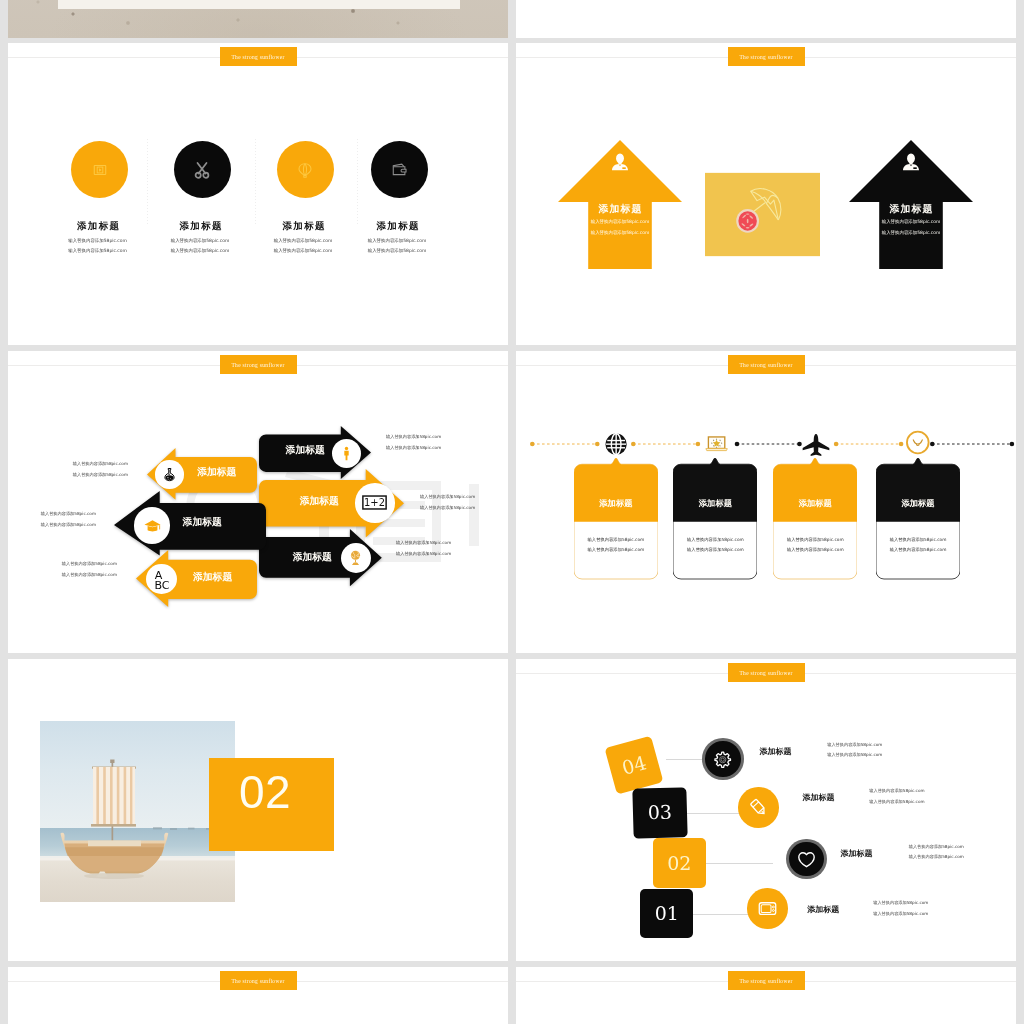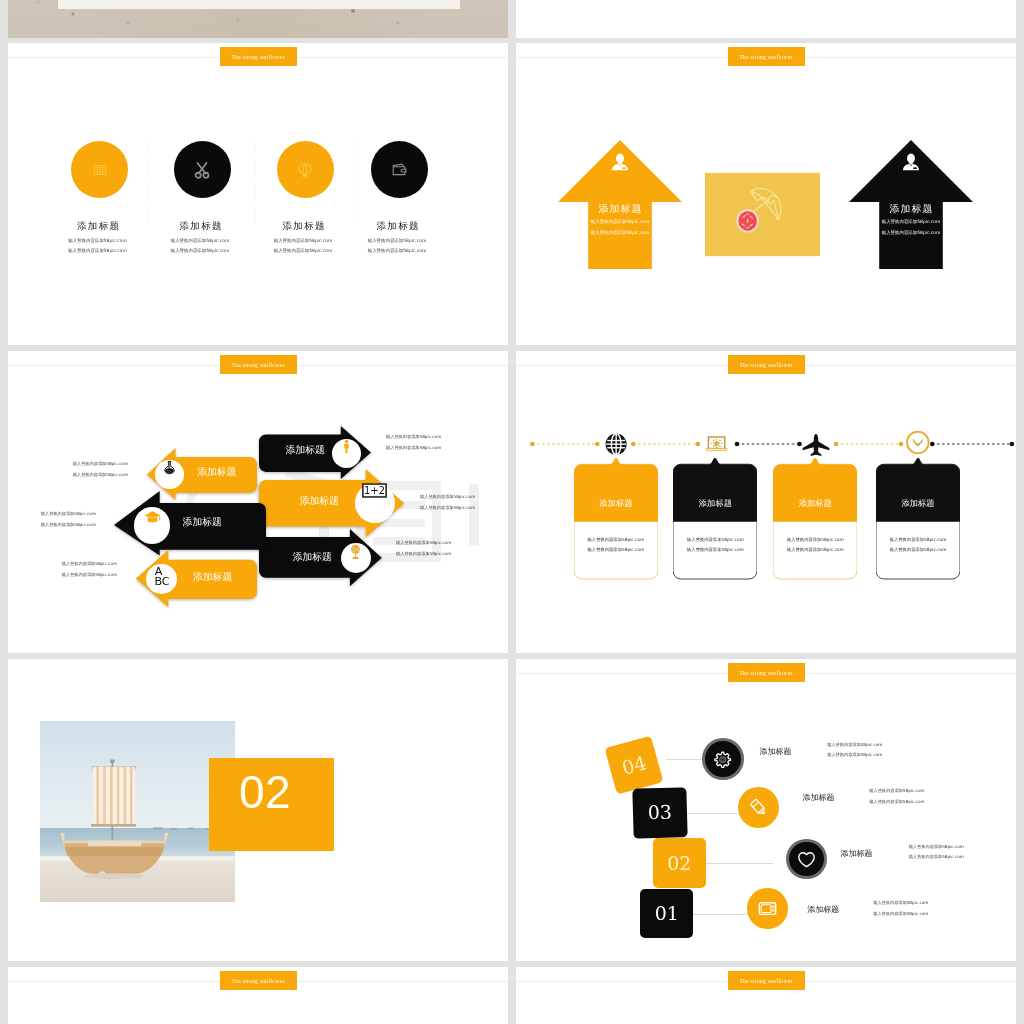--- a/index.html
+++ b/index.html
@@ -5,21 +5,21 @@
   html,body{margin:0;padding:0;}
   body{width:1024px;height:1024px;background:#e2e2e2;overflow:hidden;
        font-family:"Liberation Serif",serif;-webkit-font-smoothing:antialiased;}
   .page{position:absolute;left:0;top:0;width:1024px;height:1024px;}
   .slide{position:absolute;background:#fff;overflow:hidden;}
   .sl-hdr-line{position:absolute;left:0;right:0;top:13.5px;height:1px;background:#edeceb;}
   .sl-tag{position:absolute;left:50%;margin-left:-38.5px;top:4px;
           width:77px;height:19px;background:#F9A80A;color:#fffaf0;
           font-size:5.4px;letter-spacing:.35px;display:flex;align-items:center;justify-content:center;
           white-space:nowrap;z-index:4;font-family:"Liberation Serif",serif;}
-  .ttl{font-family:"DejaVu Sans",sans-serif;font-weight:normal;color:#1a1a1a;white-space:nowrap;}
+  .ttl{font-family:"DejaVu Sans",sans-serif;font-weight:bold;color:#1a1a1a;white-space:nowrap;}
   .body-l{font-family:"DejaVu Sans",sans-serif;color:#3c3c3c;white-space:nowrap;}
   .wm{position:absolute;color:rgba(0,0,0,0.045);font-family:"DejaVu Sans",sans-serif;
       font-weight:bold;white-space:nowrap;pointer-events:none;z-index:3;}
   
   .beach-bg{position:absolute;left:0;top:0;width:500px;height:300px;
      background:
        radial-gradient(circle at 13% 92%, rgba(120,105,90,.55) 0 1px, transparent 2.1px),
        radial-gradient(circle at 24% 95%, rgba(150,135,115,.35) 0 1.3px, transparent 2.4px),
        radial-gradient(circle at 34% 89%, rgba(140,126,108,.4) 0 1px, transparent 2px),
        radial-gradient(circle at 46% 94%, rgba(160,148,130,.4) 0 1.1px, transparent 2.1px),
@@ -47,21 +47,21 @@
   .uparrow{position:absolute;width:124px;height:129px;}
   .uparrow-ic{position:absolute;left:52px;top:12px;}
   .ua-ttl{position:absolute;left:0;right:0;top:64.3px;text-align:center;font-size:9.9px;line-height:10px;letter-spacing:1.1px;text-indent:1.1px;color:#fffdf7;}
   .ua-l1{position:absolute;left:0;right:0;top:79.5px;text-align:center;font-size:4.45px;color:#fffdf7;}
   .ua-l2{position:absolute;left:0;right:0;top:90.2px;text-align:center;font-size:4.45px;color:#fffdf7;}
   .s2-img{position:absolute;left:188.5px;top:129px;width:115px;height:85px;}
   
   .ch{position:absolute;}
   .ch svg{display:block;}
   .ch-sh{filter:drop-shadow(0 1.2px 1.6px rgba(0,0,0,.30));}
-  .ch-ic{position:absolute;border-radius:50%;background:#fff;display:flex;align-items:flex-start;justify-content:center;}
+  .ch-ic{position:absolute;border-radius:50%;background:#fff;display:flex;align-items:center;justify-content:center;}
   .ch-ttl{position:absolute;font-size:9.8px;white-space:nowrap;line-height:10px;}
   .s3-sidetxt{position:absolute;font-size:4.2px;line-height:10.5px;white-space:nowrap;z-index:20;}
   .wm3{left:173px;top:106px;z-index:1;}
   
   .tl{position:absolute;left:0;top:77.7px;}
   .tl-ic{position:absolute;}
   .tcard{position:absolute;top:107.1px;width:84px;height:128px;}
   .tc-ttl{position:absolute;left:0;right:0;top:40.9px;text-align:center;font-size:8.3px;line-height:9px;color:#fffdf7;}
   .tc-l1{position:absolute;left:0;right:0;top:78.5px;text-align:center;font-size:4.3px;line-height:6px;color:#333;}
   .tc-l2{position:absolute;left:0;right:0;top:89.2px;text-align:center;font-size:4.3px;line-height:6px;color:#333;}

